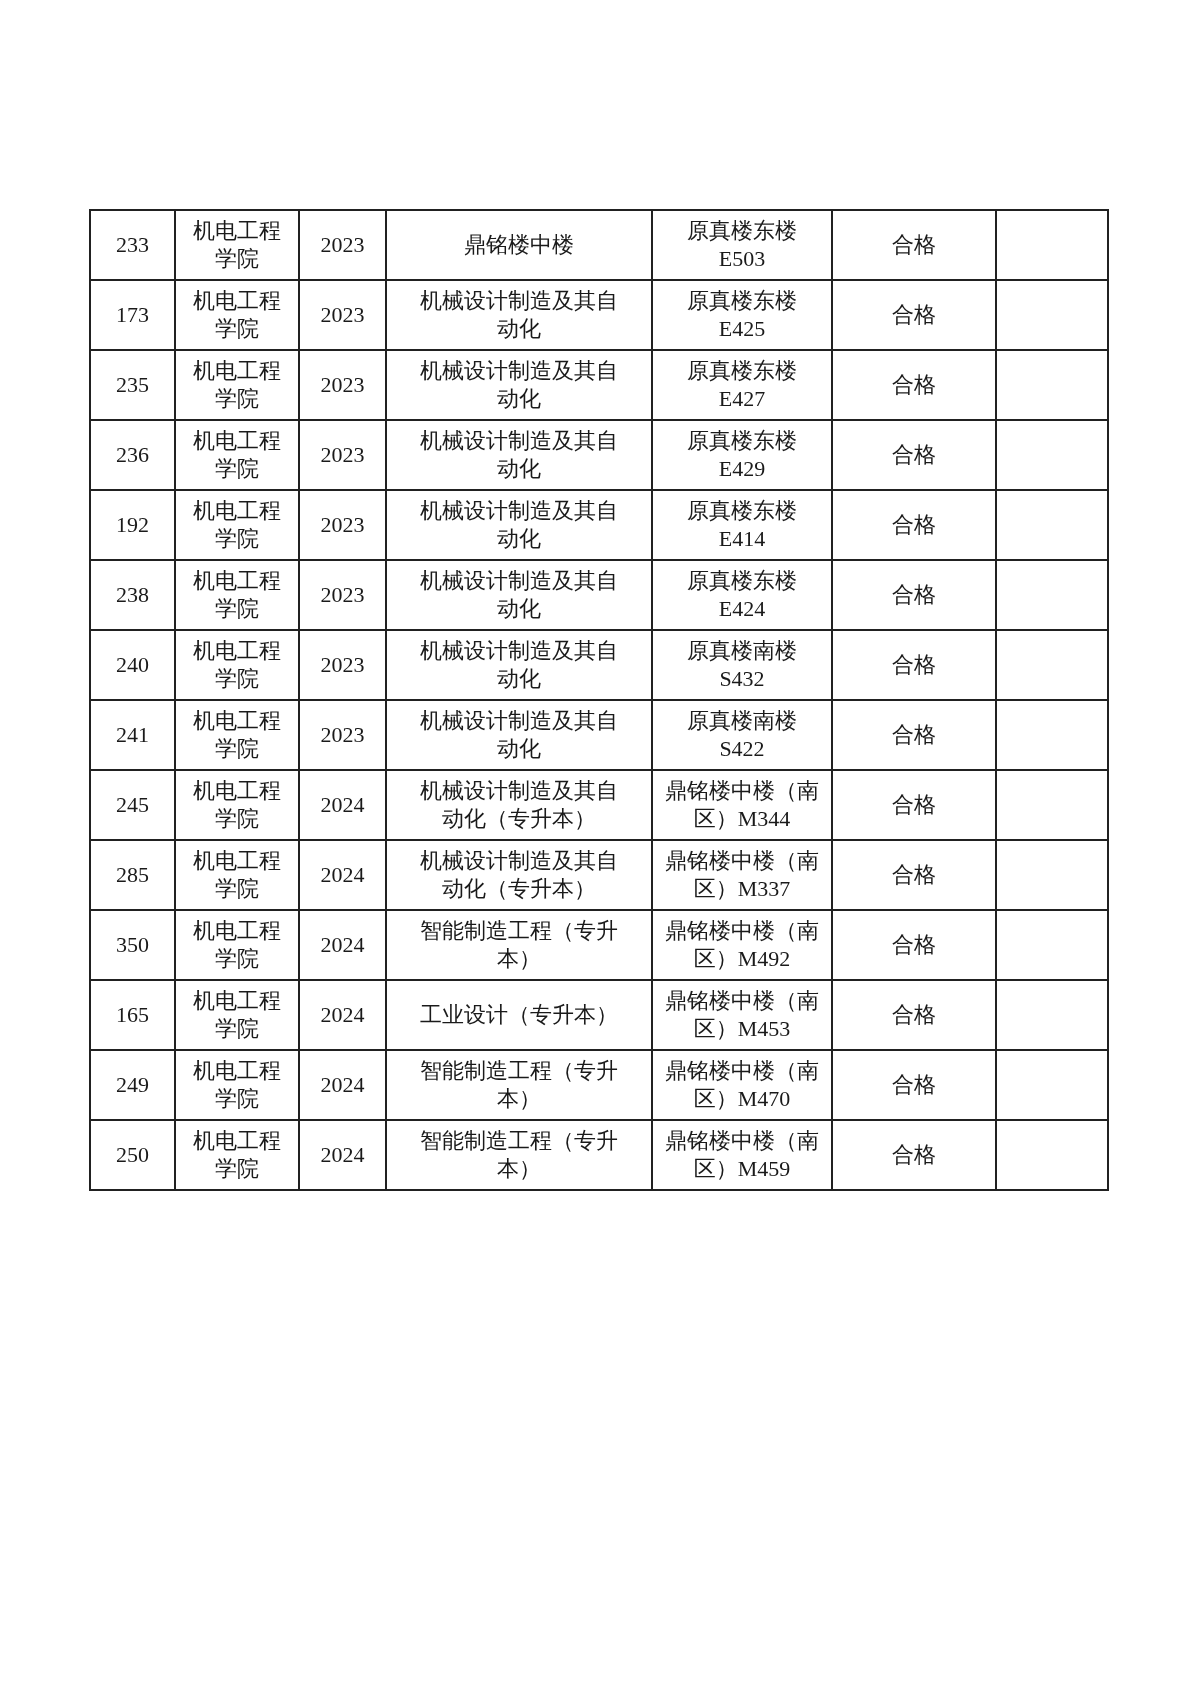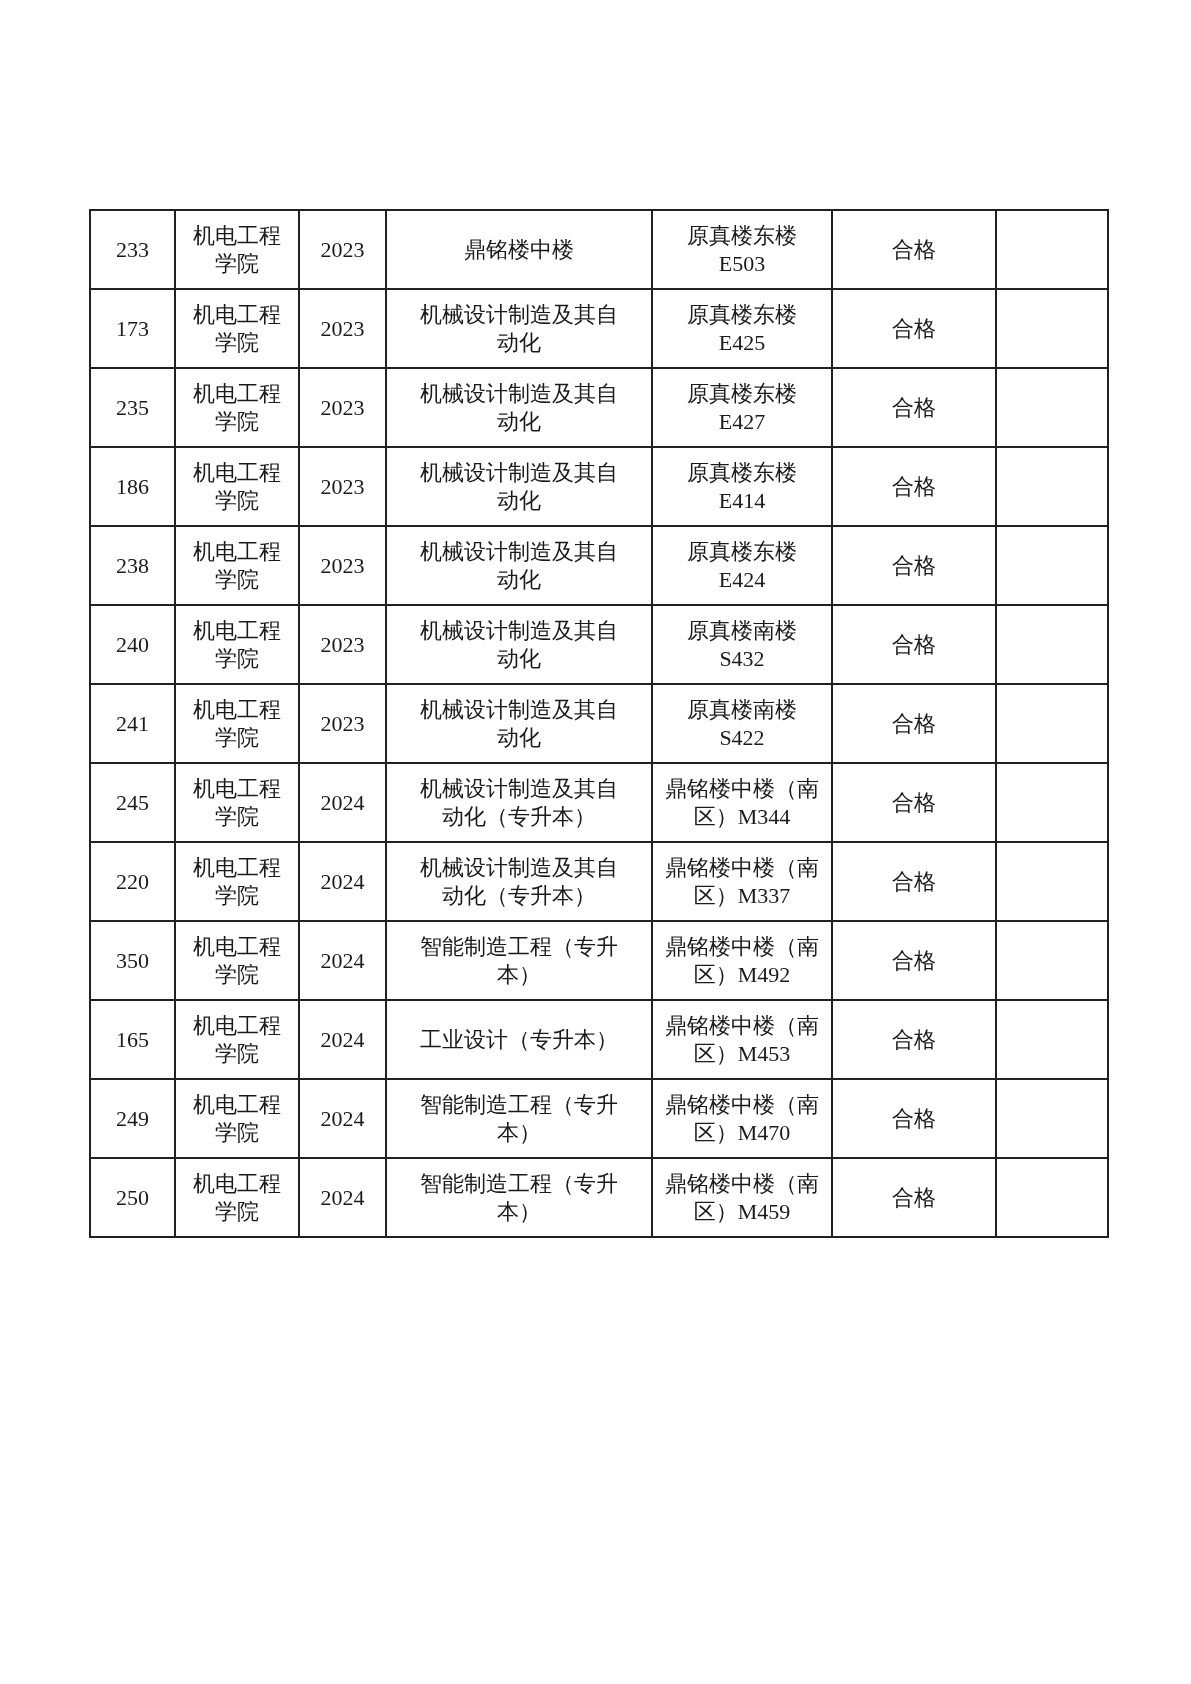--- a/index.html
+++ b/index.html
@@ -26,21 +26,21 @@
     border-collapse: collapse;
     table-layout: fixed;
   }
   table.roster col.c-index    { width: 85px; }
   table.roster col.c-college  { width: 124px; }
   table.roster col.c-year     { width: 87px; }
   table.roster col.c-major    { width: 266px; }
   table.roster col.c-location { width: 180px; }
   table.roster col.c-result   { width: 164px; }
   table.roster col.c-note     { width: 112px; }
-  table.roster tr { height: 79px; }
+  table.roster tr { height: 70px; }
   table.roster td {
     border: 2px solid #212121;
     text-align: center;
     vertical-align: middle;
     font-size: 22px;
     line-height: 28px;
     white-space: pre-line;
     padding: 2px 4px;
     box-sizing: border-box;
     overflow: hidden;
@@ -90,21 +90,33 @@
 学院</td>
           <td>2023</td>
           <td>机械设计制造及其自
 动化</td>
           <td>原真楼东楼
 E427</td>
           <td>合格</td>
           <td></td>
         </tr>
         <tr>
-          <td>186</td>
+          <td>236</td>
+          <td>机电工程
+学院</td>
+          <td>2023</td>
+          <td>机械设计制造及其自
+动化</td>
+          <td>原真楼东楼
+E429</td>
+          <td>合格</td>
+          <td></td>
+        </tr>
+        <tr>
+          <td>192</td>
           <td>机电工程
 学院</td>
           <td>2023</td>
           <td>机械设计制造及其自
 动化</td>
           <td>原真楼东楼
 E414</td>
           <td>合格</td>
           <td></td>
         </tr>
@@ -150,21 +162,21 @@
 学院</td>
           <td>2024</td>
           <td>机械设计制造及其自
 动化（专升本）</td>
           <td>鼎铭楼中楼（南
 区）M344</td>
           <td>合格</td>
           <td></td>
         </tr>
         <tr>
-          <td>220</td>
+          <td>285</td>
           <td>机电工程
 学院</td>
           <td>2024</td>
           <td>机械设计制造及其自
 动化（专升本）</td>
           <td>鼎铭楼中楼（南
 区）M337</td>
           <td>合格</td>
           <td></td>
         </tr>

